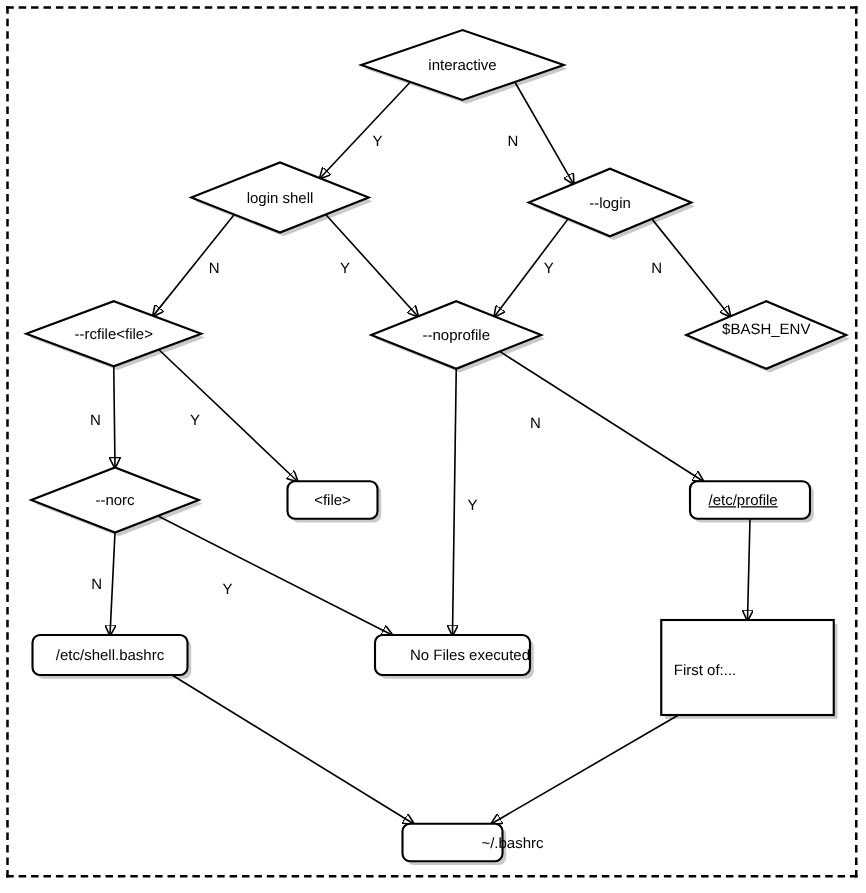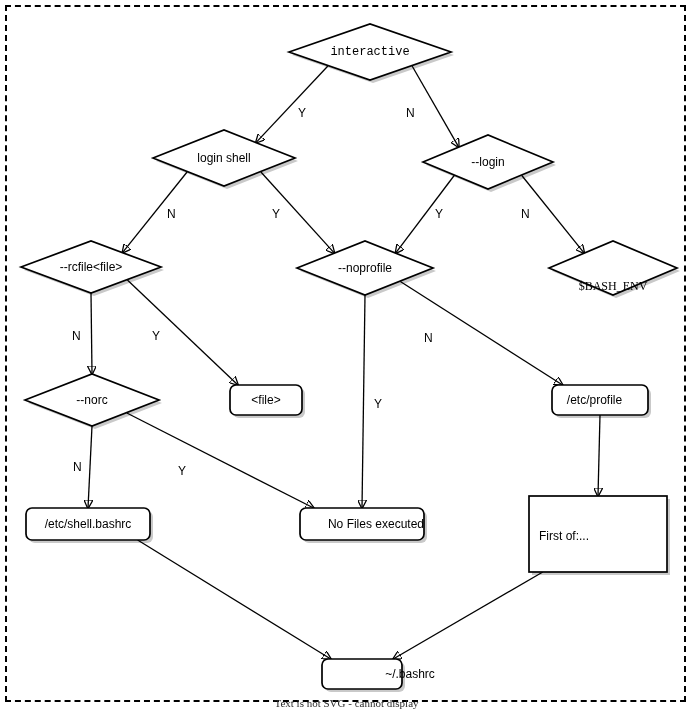--- a/index.html
+++ b/index.html
@@ -124,29 +124,29 @@
         <rect x="230" y="385" width="72" height="30" rx="6" ry="6" fill="#ffffff" stroke="#000000" stroke-width="1.7"></rect>
         <rect x="552" y="385" width="96" height="30" rx="6" ry="6" fill="#ffffff" stroke="#000000" stroke-width="1.7"></rect>
         <rect x="26" y="508" width="124" height="32" rx="6" ry="6" fill="#ffffff" stroke="#000000" stroke-width="1.7"></rect>
         <rect x="300" y="508" width="124" height="32" rx="6" ry="6" fill="#ffffff" stroke="#000000" stroke-width="1.7"></rect>
         <rect x="529" y="496" width="138" height="76" rx="0" ry="0" fill="#ffffff" stroke="#000000" stroke-width="1.7"></rect>
         <rect x="322" y="659" width="80" height="30" rx="6" ry="6" fill="#ffffff" stroke="#000000" stroke-width="1.7"></rect>
       </g>
   </svg>
 
   <div id="labels">
-      <div class="node-label" style="left: 289px; top: 46px; width: 162px; font-family: Liberation Mono, monospace;">interactive</div>
+      <div class="node-label" style="left: 289px; top: 46px; width: 162px;">interactive</div>
       <div class="node-label" style="left: 153px; top: 152px; width: 142px;">login shell</div>
       <div class="node-label" style="left: 423px; top: 156px; width: 130px;">--login</div>
       <div class="node-label" style="left: 21px; top: 261px; width: 140px;">--rcfile&lt;file&gt;</div>
       <div class="node-label" style="left: 297px; top: 262px; width: 136px; text-align: center;">--noprofile</div>
-      <div class="node-label" style="left: 549px; top: 280px; width: 128px; font-family: Liberation Serif, serif;">$BASH_ENV</div>
+      <div class="node-label" style="left: 549px; top: 257px; width: 128px;">$BASH_ENV</div>
       <div class="node-label" style="left: 25px; top: 394px; width: 134px;">--norc</div>
       <div class="node-label" style="left: 230px; top: 394px; width: 72px;">&lt;file&gt;</div>
-      <div class="node-label" style="left: 552px; top: 394px; width: 85px;">/etc/profile</div>
+      <div class="node-label" style="left: 552px; top: 394px; width: 85px; text-decoration: underline;">/etc/profile</div>
       <div class="node-label" style="left: 26px; top: 518px; width: 124px;">/etc/shell.bashrc</div>
       <div class="node-label" style="left: 300px; top: 518px; width: 124px; text-align: right;">No Files executed</div>
       <div class="node-label" style="left: 539px; top: 530px; text-align: right;">First of:...</div>
       <div class="node-label" style="left: 322px; top: 668px; width: 80px; margin-left: 48px;">~/.bashrc</div>
     </div>
   <div id="edge-labels">
       <div class="edge-label" style="left: 298px; top: 107px;">Y</div>
       <div class="edge-label" style="left: 406px; top: 107px;">N</div>
       <div class="edge-label" style="left: 167px; top: 208px;">N</div>
       <div class="edge-label" style="left: 272px; top: 208px;">Y</div>
@@ -170,14 +170,13 @@
       <div class="hit" style="left: 230px; top: 385px; width: 72px; height: 30px;"></div>
       <div class="hit" style="left: 552px; top: 385px; width: 96px; height: 30px;"></div>
       <div class="hit" style="left: 26px; top: 508px; width: 124px; height: 32px;"></div>
       <div class="hit" style="left: 300px; top: 508px; width: 124px; height: 32px;"></div>
       <div class="hit" style="left: 529px; top: 496px; width: 138px; height: 76px;"></div>
       <div class="hit" style="left: 322px; top: 659px; width: 80px; height: 30px;"></div>
     </div>
 
   <div id="frame"></div>
 
-  <div class="footer-text">Text is not SVG - cannot display</div>
 </div>
 
 </body></html>

